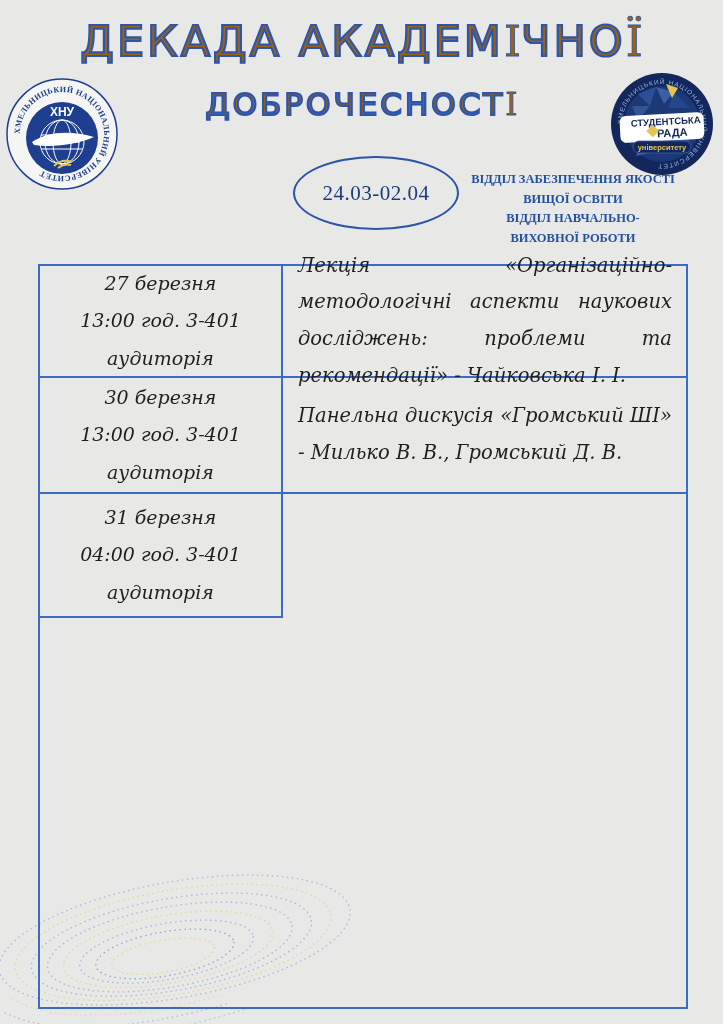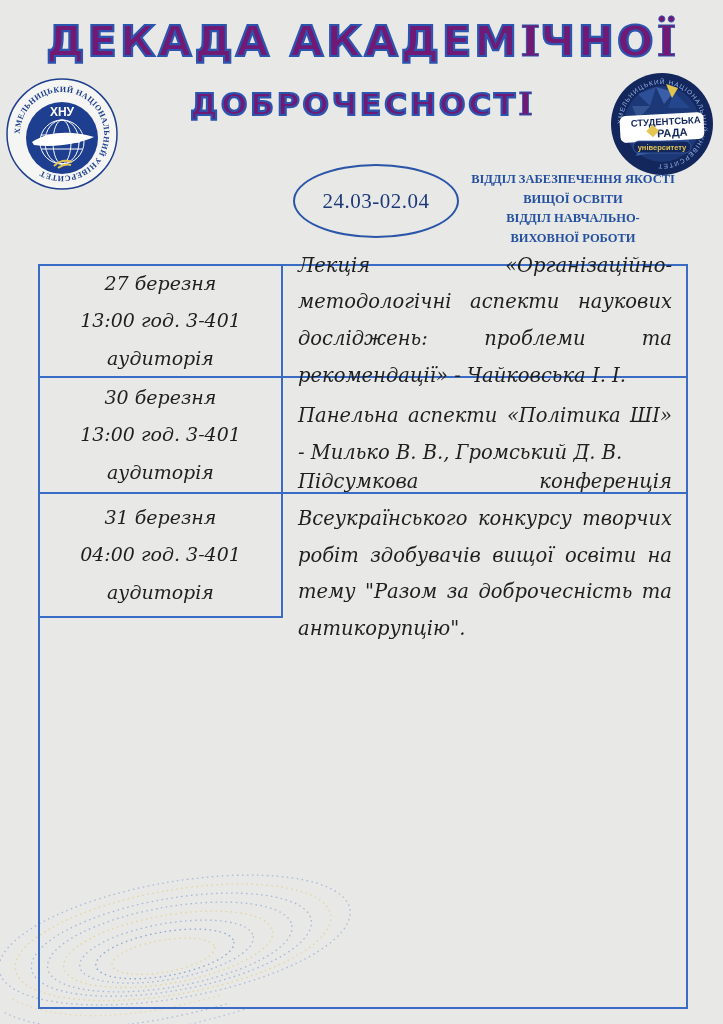--- a/index.html
+++ b/index.html
@@ -12,22 +12,22 @@
   }
   .poster { position: absolute; inset: 0; }
 
   
   .wave { position: absolute; left: -25px; top: 862px; width: 420px; height: 170px; z-index: 1; }
 
   
   .title-line {
     position: absolute; width: 100%; text-align: center;
     font-family: "DejaVu Sans", sans-serif;
-    font-weight: bold;
-    color: #701a75;
+    font-weight: normal;
+    color: #a16207;
     -webkit-text-stroke: 2.2px #2b55ae;
     letter-spacing: 3px;
     z-index: 3;
   }
   .title-line.l1 { top: 16px;  font-size: 43px; }
   .title-line.l2 { top: 86px;  font-size: 31px; }
   .serif-glyph {
     font-family: "DejaVu Serif", serif;
     -webkit-text-stroke: 0.8px #2b55ae;
     letter-spacing: 0;
@@ -39,21 +39,21 @@
 
   .org-text {
     position: absolute; text-align: center; color: #2350a0;
     font-family: "Liberation Serif", serif; font-weight: 700;
     white-space: pre-line; z-index: 3;
   }
   .org-left  { left: 40px;  top: 179px; width: 250px; font-size: 13.5px; line-height: 21px; }
   .org-right { left: 440px; top: 170px; width: 266px; font-size: 12.5px; line-height: 19.5px; }
 
   .date-oval {
-    position: absolute; left: 293px; top: 164px; width: 166px; height: 74px;
+    position: absolute; left: 293px; top: 156px; width: 166px; height: 74px;
     border: 2.5px solid #2b56a8; border-radius: 50%;
     display: flex; align-items: center; justify-content: center;
     font-size: 21px; color: #1d3b7a; letter-spacing: 0.5px; z-index: 3;
     font-family: "Liberation Serif", serif;
   }
 
   
   .schedule {
     position: absolute; left: 38px; top: 264px; width: 650px; height: 745px;
     border: 2px solid #3a6cc5;
@@ -173,26 +173,23 @@
 13:00 год. 3-401
 аудиторія</div>
     <div class="cell what">
         <p>Лекція «Організаційно-методологічні аспекти наукових досліджень: проблеми та рекомендації» - Чайковська І. І.</p>
       </div>
 
     <div class="cell when">30 березня
 13:00 год. 3-401
 аудиторія</div>
     <div class="cell what">
-        <p>Панельна аспекти «Політика ШІ» - Милько В. В., Громський Д. В.</p>
+        <p>Панельна дискусія «Громський ШІ» - Милько В. В., Громський Д. В.</p>
       </div>
 
     <div class="cell when">31 березня
 04:00 год. 3-401
 аудиторія</div>
 
 
-    <div class="cell what row-last" style="border-bottom:none">
-        <p>Підсумкова конференція Всеукраїнського конкурсу творчих робіт здобувачів вищої освіти на тему "Разом за доброчесність та антикорупцію".</p>
-      </div>
   </div>
 
 </div>
 
 </body></html>

